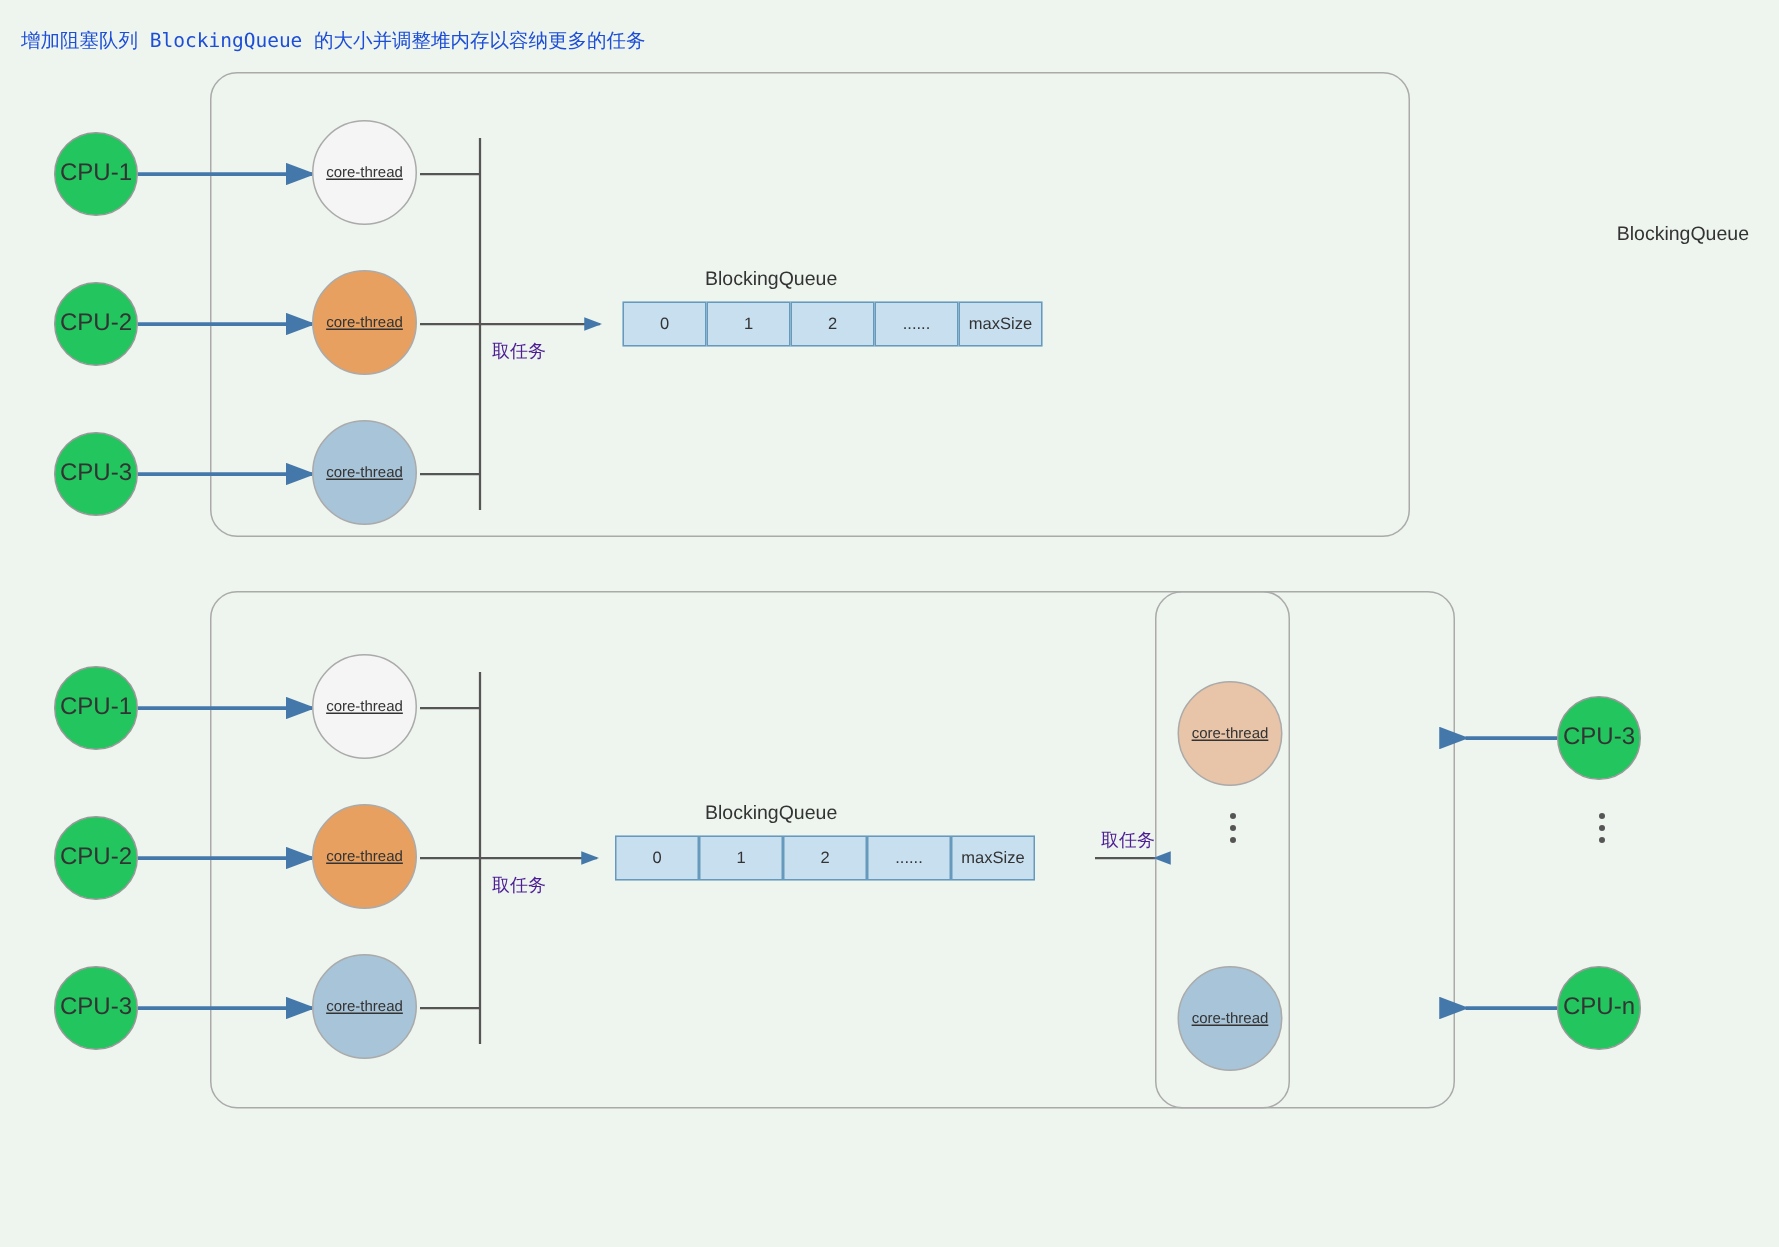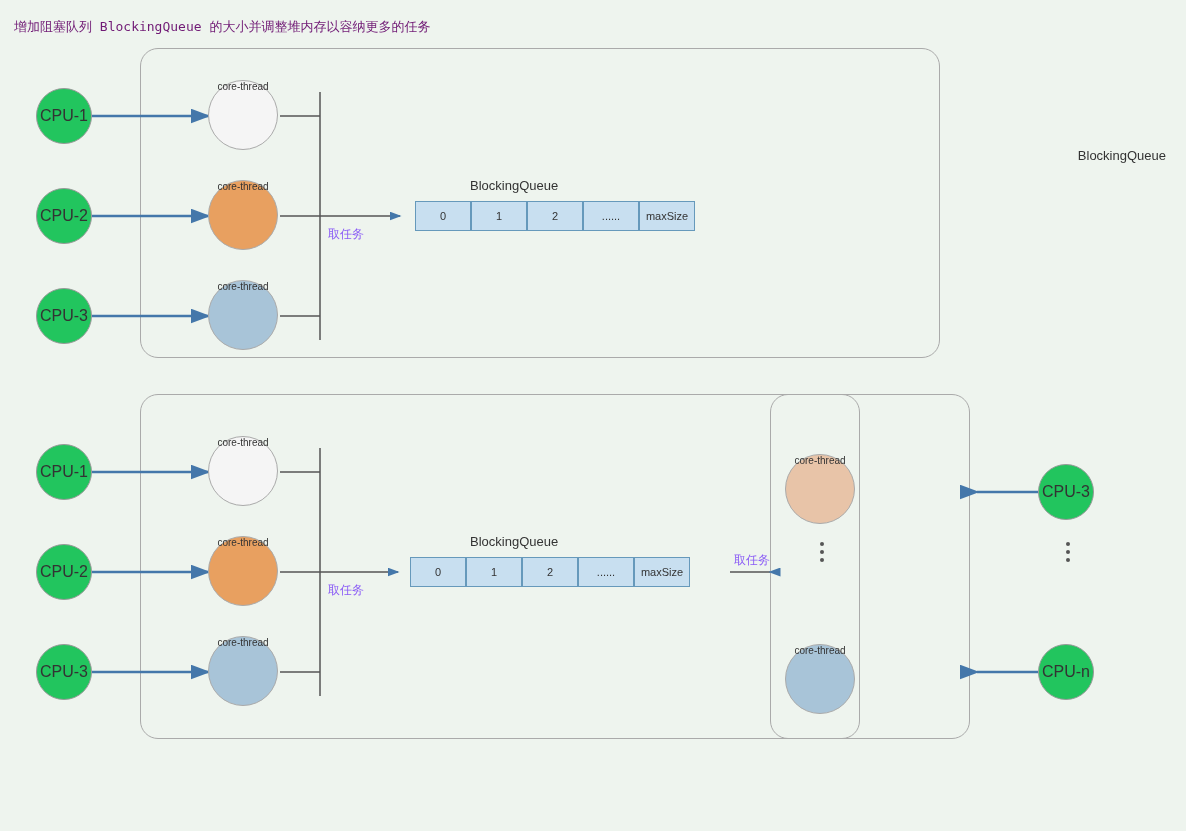--- a/index.html
+++ b/index.html
@@ -18,21 +18,21 @@
       width: 1186px;
       min-height: 831px;
       background: #eef4ee;
       position: relative;
       padding: 10px 0;
     }
 
     
     .section-title {
       font-size: 13px;
-      color: #701a75;
+      color: #1d4ed8;
       padding: 8px 14px;
       font-family: 'SimSun', 'Microsoft YaHei', monospace, Arial, sans-serif;
     }
 
     
     .diagram-top {
       position: relative;
       margin: 0 10px 0 10px;
     }
 
@@ -88,26 +88,27 @@
       position: absolute;
     }
 
     
     .core-circle {
       width: 70px;
       height: 70px;
       border-radius: 50%;
       border: 1.5px solid #aaa;
       display: flex;
-      align-items: flex-start;
+      align-items: center;
       justify-content: center;
       font-size: 11px;
       color: #333;
       position: absolute;
       text-align: center;
+      text-decoration: underline;
     }
 
     .core-white { background: #f5f5f5; }
     .core-orange { background: #e8a060; }
     .core-blue { background: #a8c4d8; }
     .core-peach { background: #e8c4a8; }
 
     
     .arrow-svg {
       position: absolute;
@@ -137,21 +138,21 @@
       align-items: center;
       justify-content: center;
       font-size: 11px;
       color: #333;
     }
 
     
     .action-label {
       position: absolute;
       font-size: 12px;
-      color: #8b5cf6;
+      color: #4c1d95;
     }
 
     
     .dot-line {
       position: absolute;
       display: flex;
       flex-direction: column;
       align-items: center;
       gap: 4px;
     }

